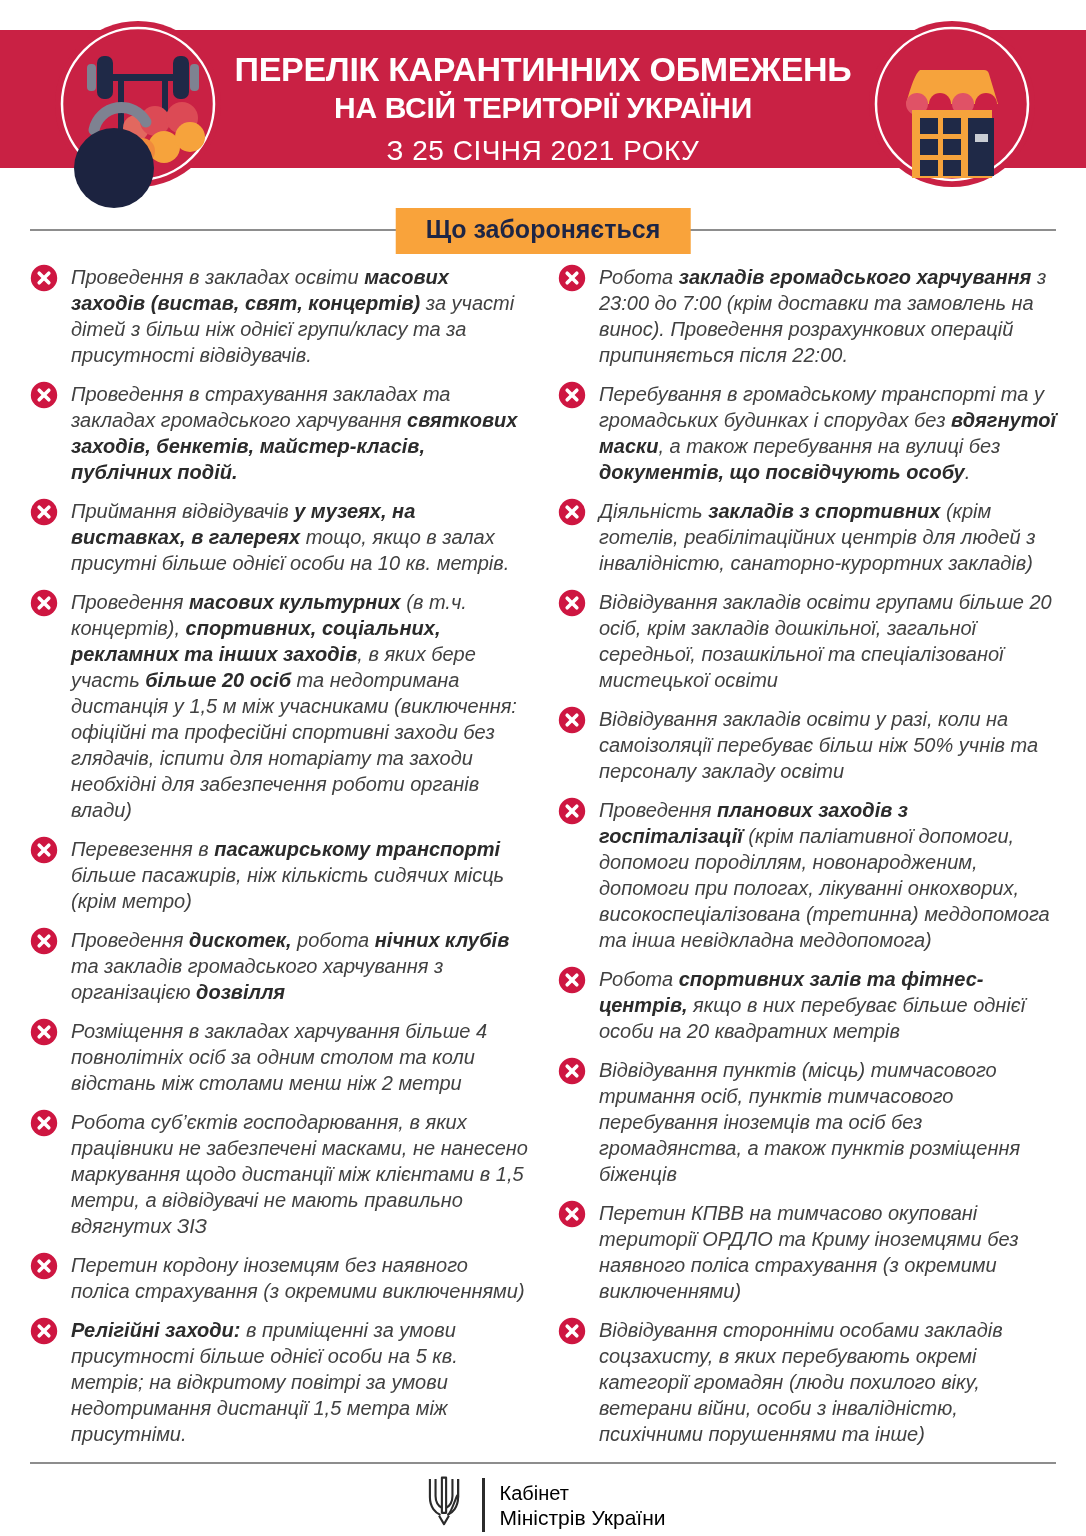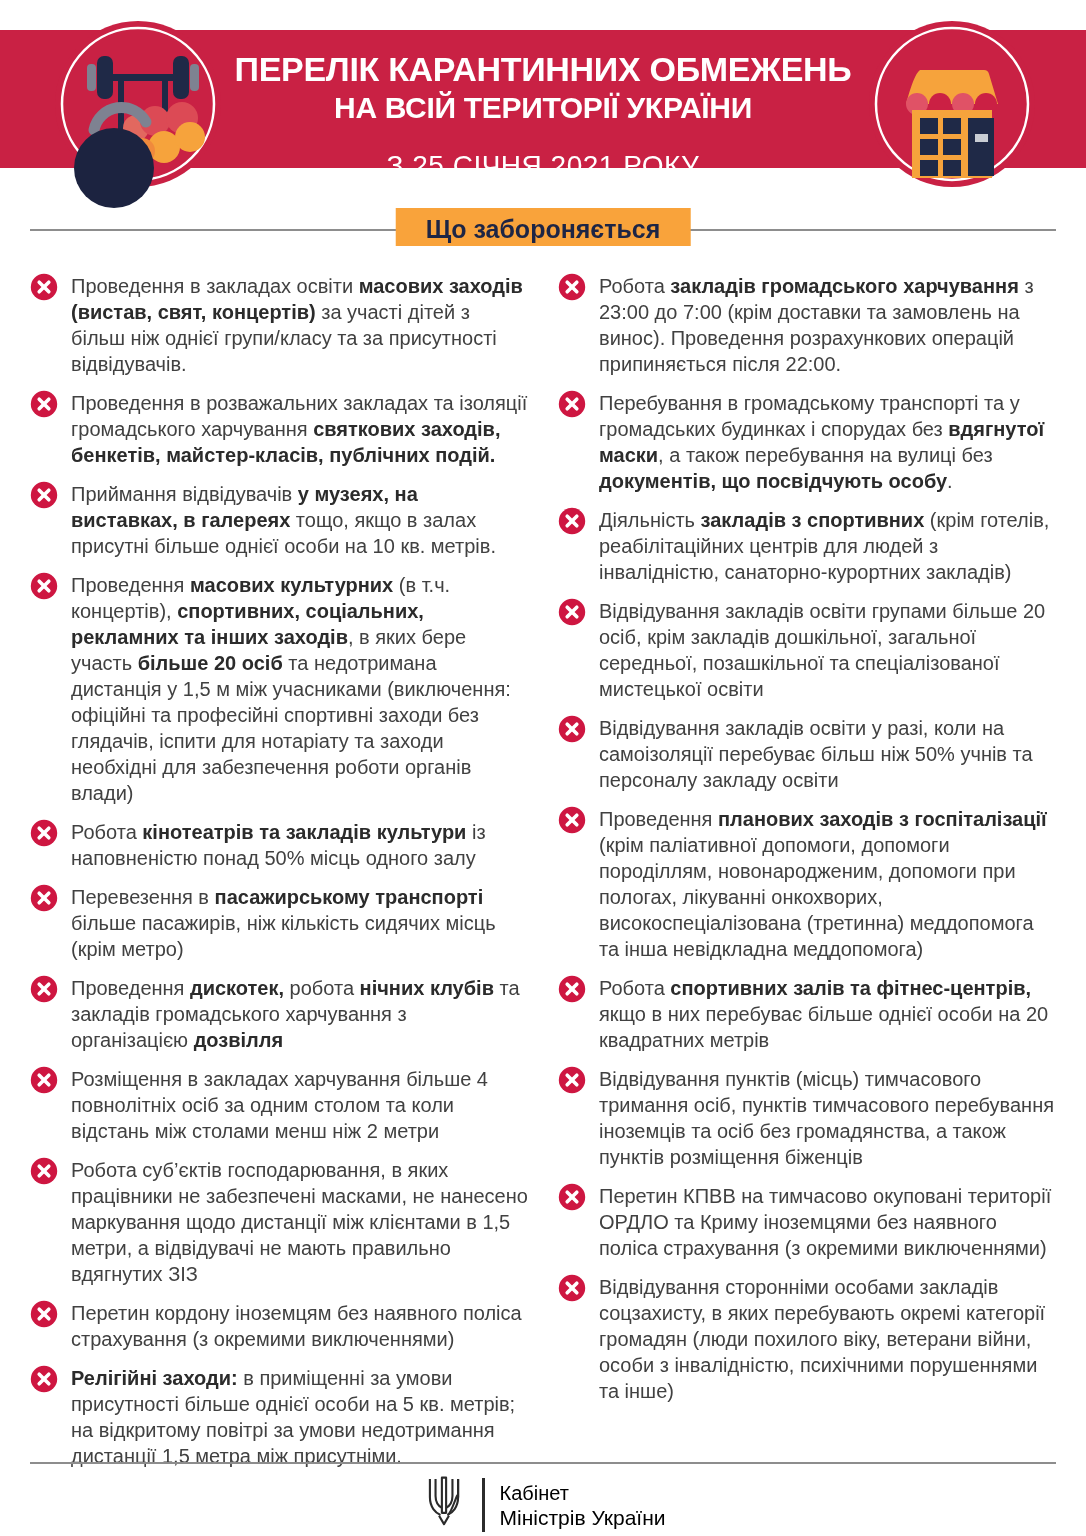--- a/index.html
+++ b/index.html
@@ -5,28 +5,28 @@
   html,body{margin:0;padding:0;background:#ffffff;}
   .page{position:relative;width:1086px;height:1536px;background:#ffffff;overflow:hidden;
         font-family:"Liberation Sans",sans-serif;color:#3e3e3e;}
   .band{position:absolute;left:0;top:30px;width:1086px;height:138px;background:#c92144;}
   .hero{position:absolute;top:18px;z-index:2;}
   .hero.left{left:52px;}
   .hero.right{right:48px;}
   .titles{position:absolute;left:0;top:0;width:100%;text-align:center;z-index:3;color:#ffffff;}
   .t1{position:absolute;width:100%;top:50px;font-size:34px;font-weight:700;letter-spacing:-.3px;}
   .t2{position:absolute;width:100%;top:91px;font-size:30px;font-weight:700;letter-spacing:-.3px;}
-  .t3{position:absolute;width:100%;top:150px;font-size:28px;font-weight:400;letter-spacing:.5px;}
+  .t3{position:absolute;width:100%;top:135px;font-size:28px;font-weight:400;letter-spacing:.5px;}
   .rule{position:absolute;left:30px;right:30px;height:2px;background:#8d8d8d;}
   .rule.top{top:229px;}
   .rule.bottom{top:1462px;}
   .badge{position:absolute;top:208px;left:50%;transform:translateX(-50%);z-index:2;
          background:#f9a33b;color:#1d2545;font-size:25px;font-weight:700;
-         padding:7px 30px 2px 30px;white-space:nowrap;}
-  .cols{position:absolute;top:273px;left:30px;width:1026px;display:flex;gap:30px;}
+         padding:7px 30px 10px 30px;white-space:nowrap;}
+  .cols{position:absolute;top:264px;left:30px;width:1026px;display:flex;gap:30px;font-style:italic;}
   .col{width:498px;display:flex;flex-direction:column;}
   .item{display:flex;align-items:flex-start;gap:13px;margin-bottom:13px;}
   .xico{flex:0 0 28px;width:28px;height:28px;margin-top:0;}
   .txt{font-size:20px;line-height:26px;color:#414141;}
   .txt .b{font-weight:700;color:#2b2b2b;}
   .footer{position:absolute;top:1472px;left:0;width:100%;display:flex;
           justify-content:center;align-items:center;gap:15px;}
   .sep{width:3px;height:54px;background:#2b2b2b;}
   .org{color:#000000;}
   .org .l1{font-size:20px;line-height:24px;font-weight:400;}
@@ -106,42 +106,35 @@
             <circle cx="14" cy="14" r="13.2" fill="#ce1641"></circle>
             <path d="M9.2 9.2 L18.8 18.8 M18.8 9.2 L9.2 18.8" stroke="#ffffff" stroke-width="3.6" stroke-linecap="round"></path>
           </svg>
           <div class="txt"><span>Проведення в закладах освіти </span><span class="b">масових заходів (вистав, свят, концертів)</span><span> за участі дітей з більш ніж однієї групи/класу та за присутності відвідувачів.</span></div>
         </div>
         <div class="item">
           <svg class="xico" viewBox="0 0 28 28">
             <circle cx="14" cy="14" r="13.2" fill="#ce1641"></circle>
             <path d="M9.2 9.2 L18.8 18.8 M18.8 9.2 L9.2 18.8" stroke="#ffffff" stroke-width="3.6" stroke-linecap="round"></path>
           </svg>
-          <div class="txt"><span>Проведення в розважальних закладах та ізоляції громадського харчування </span><span class="b">святкових заходів, бенкетів, майстер-класів, публічних подій.</span></div>
+          <div class="txt"><span>Проведення в страхування закладах та закладах громадського харчування </span><span class="b">святкових заходів, бенкетів, майстер-класів, публічних подій.</span></div>
         </div>
         <div class="item">
           <svg class="xico" viewBox="0 0 28 28">
             <circle cx="14" cy="14" r="13.2" fill="#ce1641"></circle>
             <path d="M9.2 9.2 L18.8 18.8 M18.8 9.2 L9.2 18.8" stroke="#ffffff" stroke-width="3.6" stroke-linecap="round"></path>
           </svg>
           <div class="txt"><span>Приймання відвідувачів </span><span class="b">у музеях, на виставках, в галереях</span><span> тощо, якщо в залах присутні більше однієї особи на 10 кв. метрів.</span></div>
         </div>
         <div class="item">
           <svg class="xico" viewBox="0 0 28 28">
             <circle cx="14" cy="14" r="13.2" fill="#ce1641"></circle>
             <path d="M9.2 9.2 L18.8 18.8 M18.8 9.2 L9.2 18.8" stroke="#ffffff" stroke-width="3.6" stroke-linecap="round"></path>
           </svg>
           <div class="txt"><span>Проведення </span><span class="b">масових культурних</span><span> (в т.ч. концертів), </span><span class="b">спортивних, соціальних, рекламних та інших заходів</span><span>, в яких бере участь </span><span class="b">більше 20 осіб</span><span> та недотримана дистанція у 1,5 м між учасниками (виключення: офіційні та професійні спортивні заходи без глядачів, іспити для нотаріату та заходи необхідні для забезпечення роботи органів влади)</span></div>
-        </div>
-        <div class="item">
-          <svg class="xico" viewBox="0 0 28 28">
-            <circle cx="14" cy="14" r="13.2" fill="#ce1641"></circle>
-            <path d="M9.2 9.2 L18.8 18.8 M18.8 9.2 L9.2 18.8" stroke="#ffffff" stroke-width="3.6" stroke-linecap="round"></path>
-          </svg>
-          <div class="txt"><span>Робота </span><span class="b">кінотеатрів та закладів культури</span><span> із наповненістю понад 50% місць одного залу</span></div>
         </div>
         <div class="item">
           <svg class="xico" viewBox="0 0 28 28">
             <circle cx="14" cy="14" r="13.2" fill="#ce1641"></circle>
             <path d="M9.2 9.2 L18.8 18.8 M18.8 9.2 L9.2 18.8" stroke="#ffffff" stroke-width="3.6" stroke-linecap="round"></path>
           </svg>
           <div class="txt"><span>Перевезення в </span><span class="b">пасажирському транспорті</span><span> більше пасажирів, ніж кількість сидячих місць (крім метро)</span></div>
         </div>
         <div class="item">
           <svg class="xico" viewBox="0 0 28 28">

